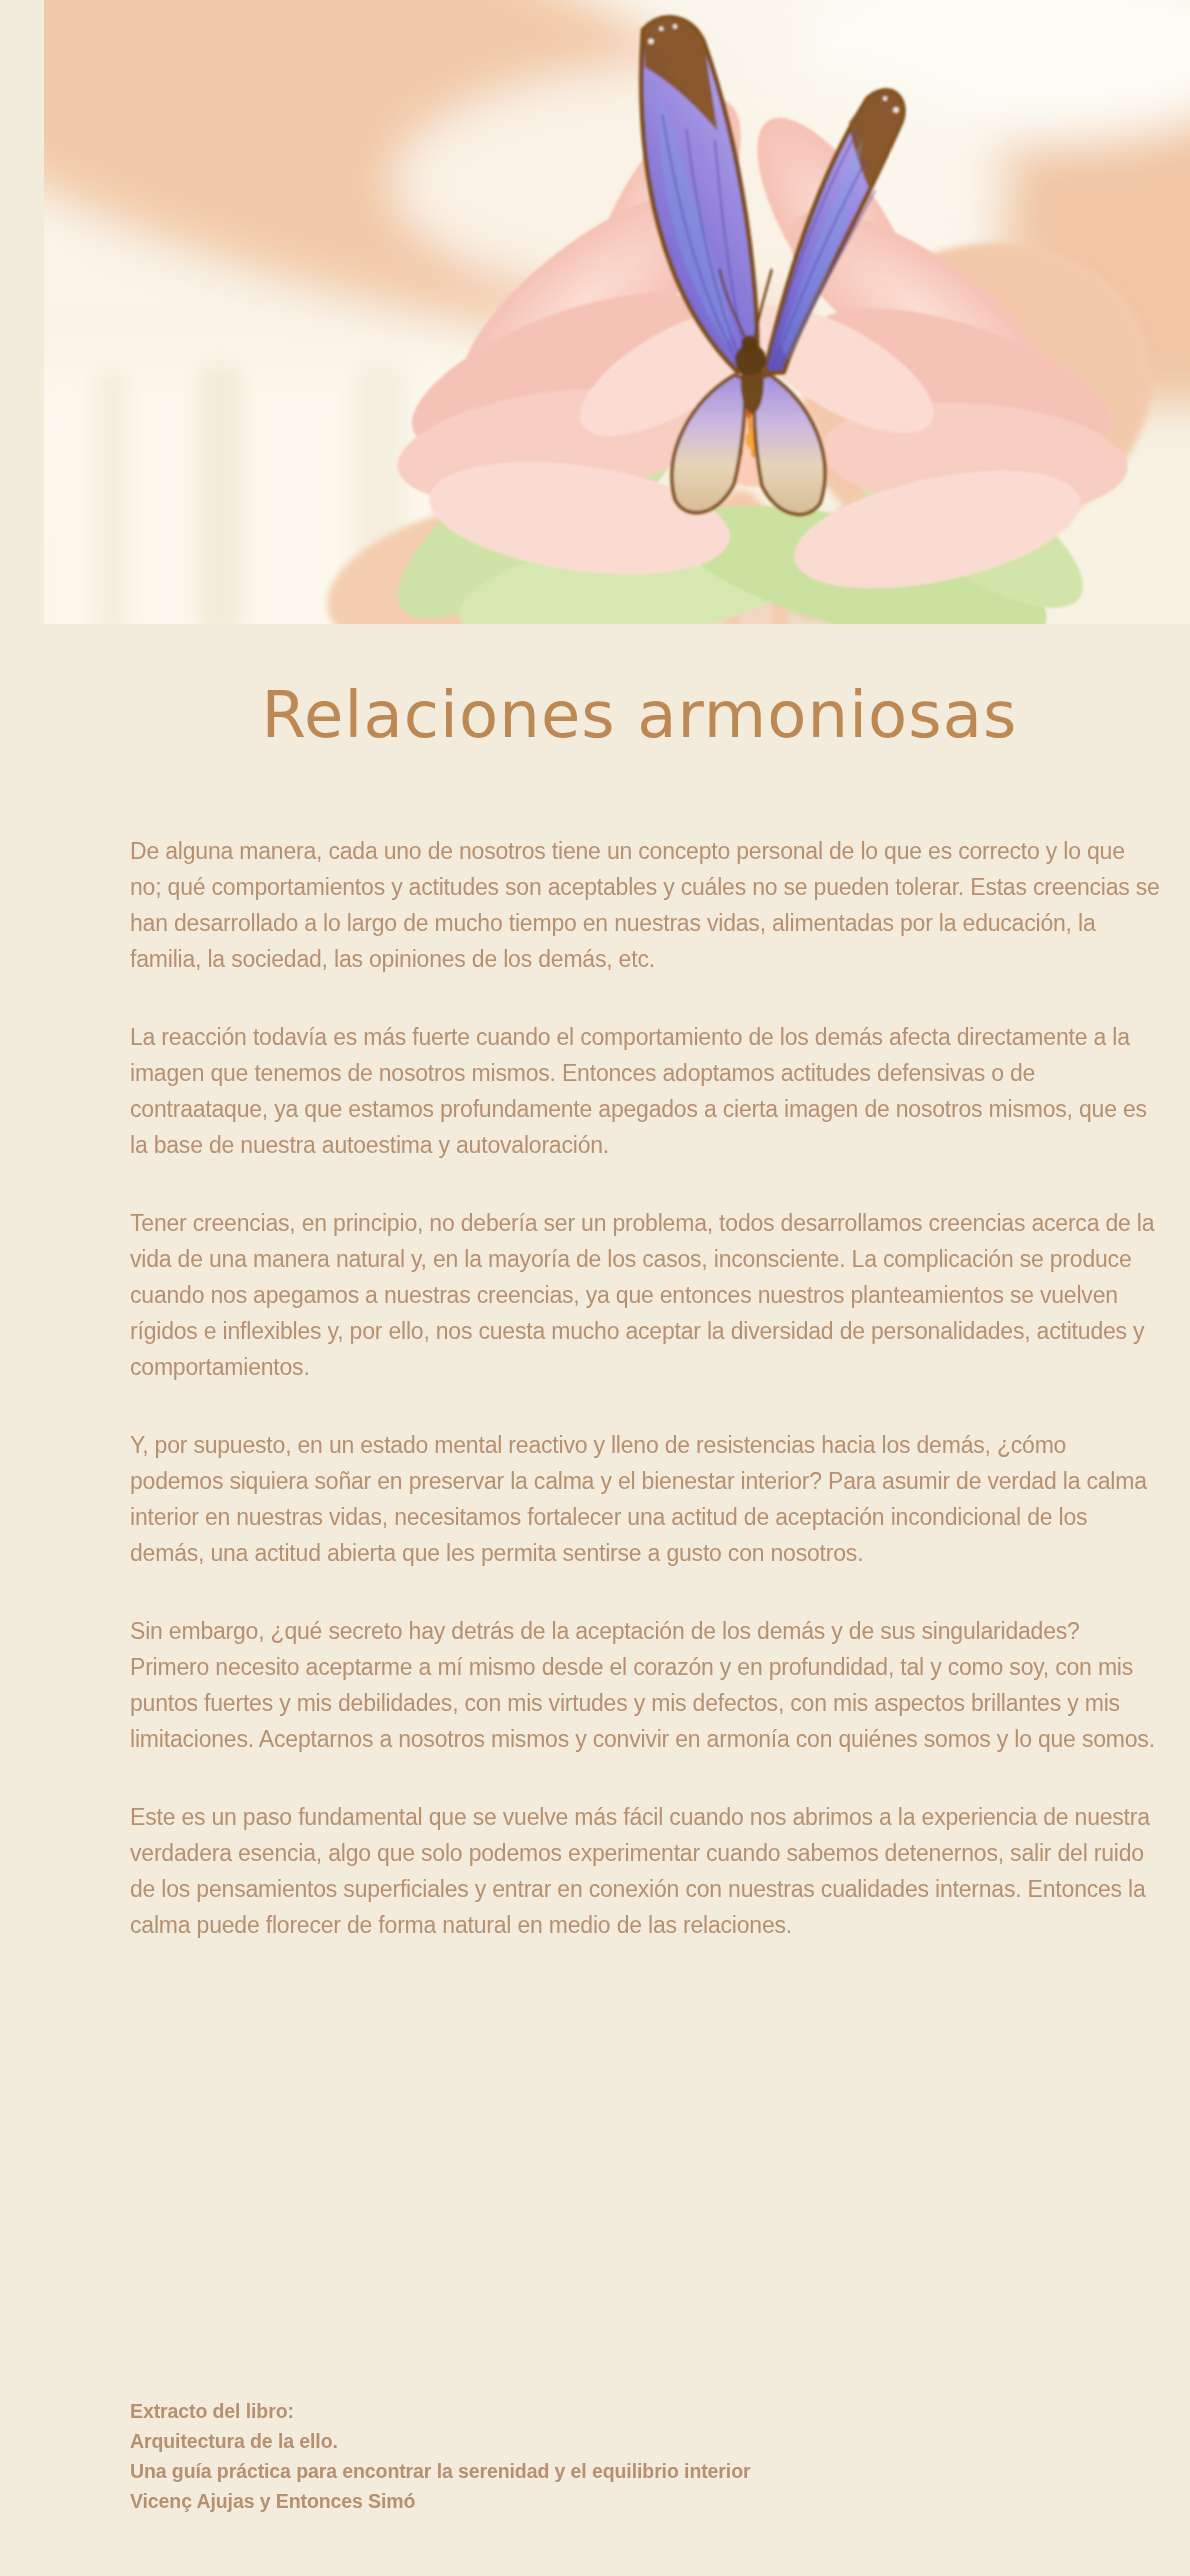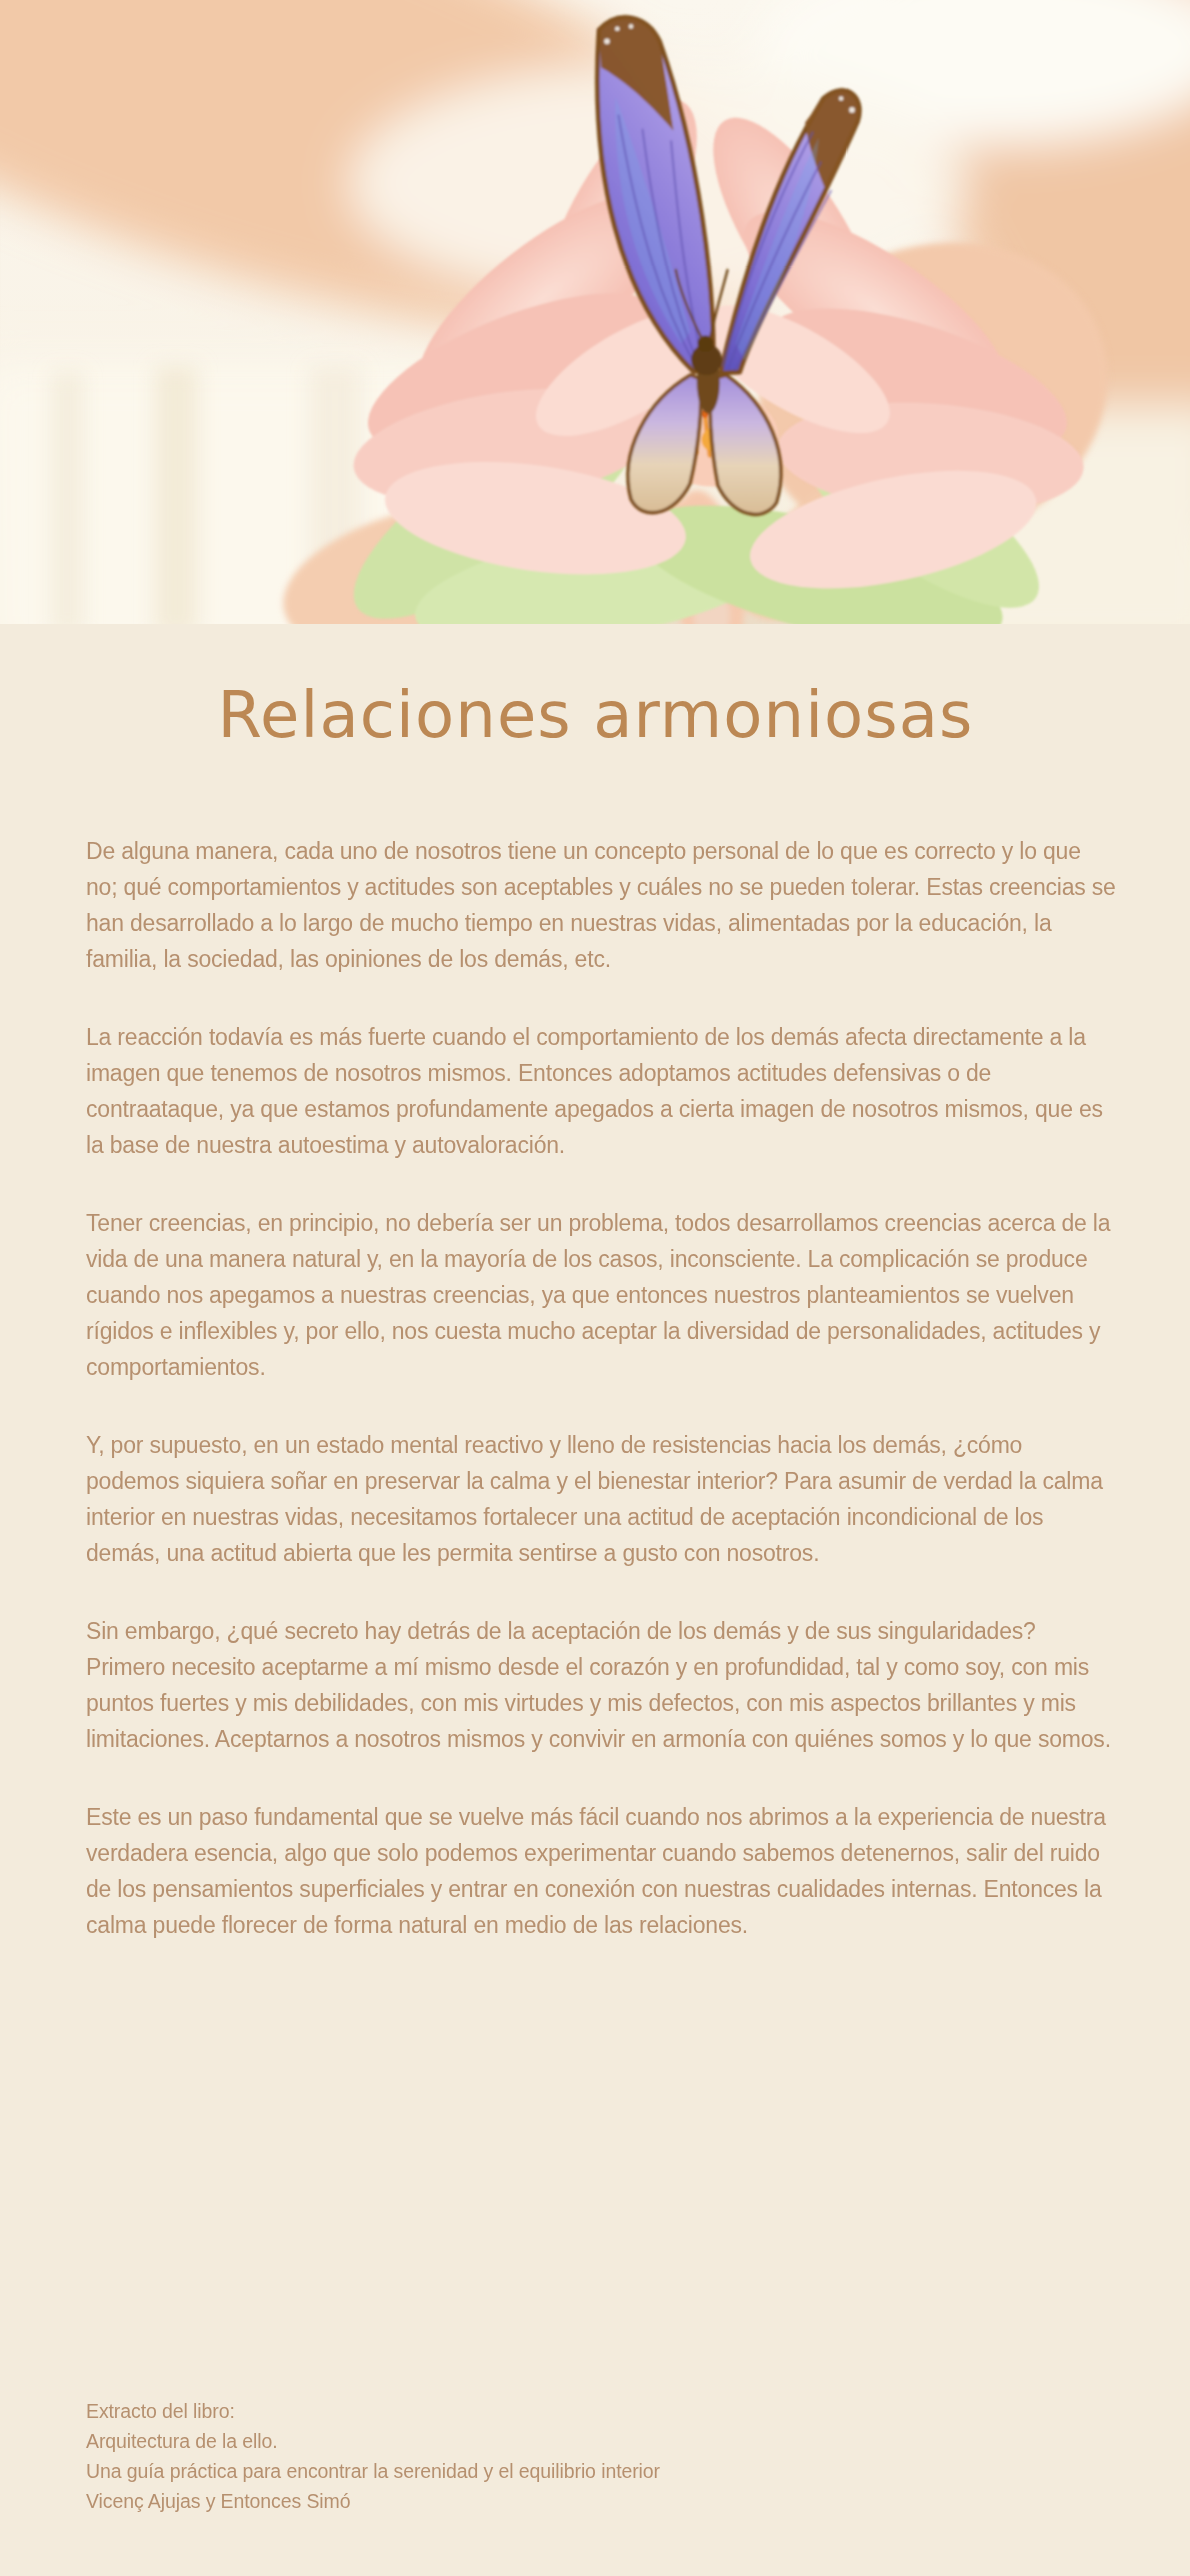--- a/index.html
+++ b/index.html
@@ -9,21 +9,21 @@
   }
   *{box-sizing:border-box;}
   html,body{margin:0;padding:0;}
   body{
     width:1191px;height:2576px;
     background:var(--bg);
     font-family:"Liberation Sans",sans-serif;
     position:relative;
     overflow:hidden;
   }
-  .page{position:relative;width:989px;height:2576px;}
+  .page{position:relative;width:989px;height:2576px;margin-left:44px;}
   .hero{
     position:absolute;top:0;left:0;width:1191px;height:624px;
     overflow:hidden;
   }
   .hero svg{display:block;}
   .title{
     position:absolute;top:677px;left:0;width:1191px;
     text-align:center;
     font-family:"DejaVu Sans",sans-serif;
     font-size:64px;line-height:1.2;
@@ -38,21 +38,21 @@
     font-size:23px;line-height:36px;
     font-weight:300;
     letter-spacing:-0.2px;
     color:var(--body-text);
   }
   .footer{
     position:absolute;top:2396px;left:86px;width:1030px;
   }
   .footer div{
     font-size:19.5px;line-height:30px;
-    font-weight:400;
+    font-weight:700;
     letter-spacing:-0.1px;
     color:var(--body-text);
   }
 </style>
 </head>
 <body>
 
 <div class="page">
 
   <div class="hero">

